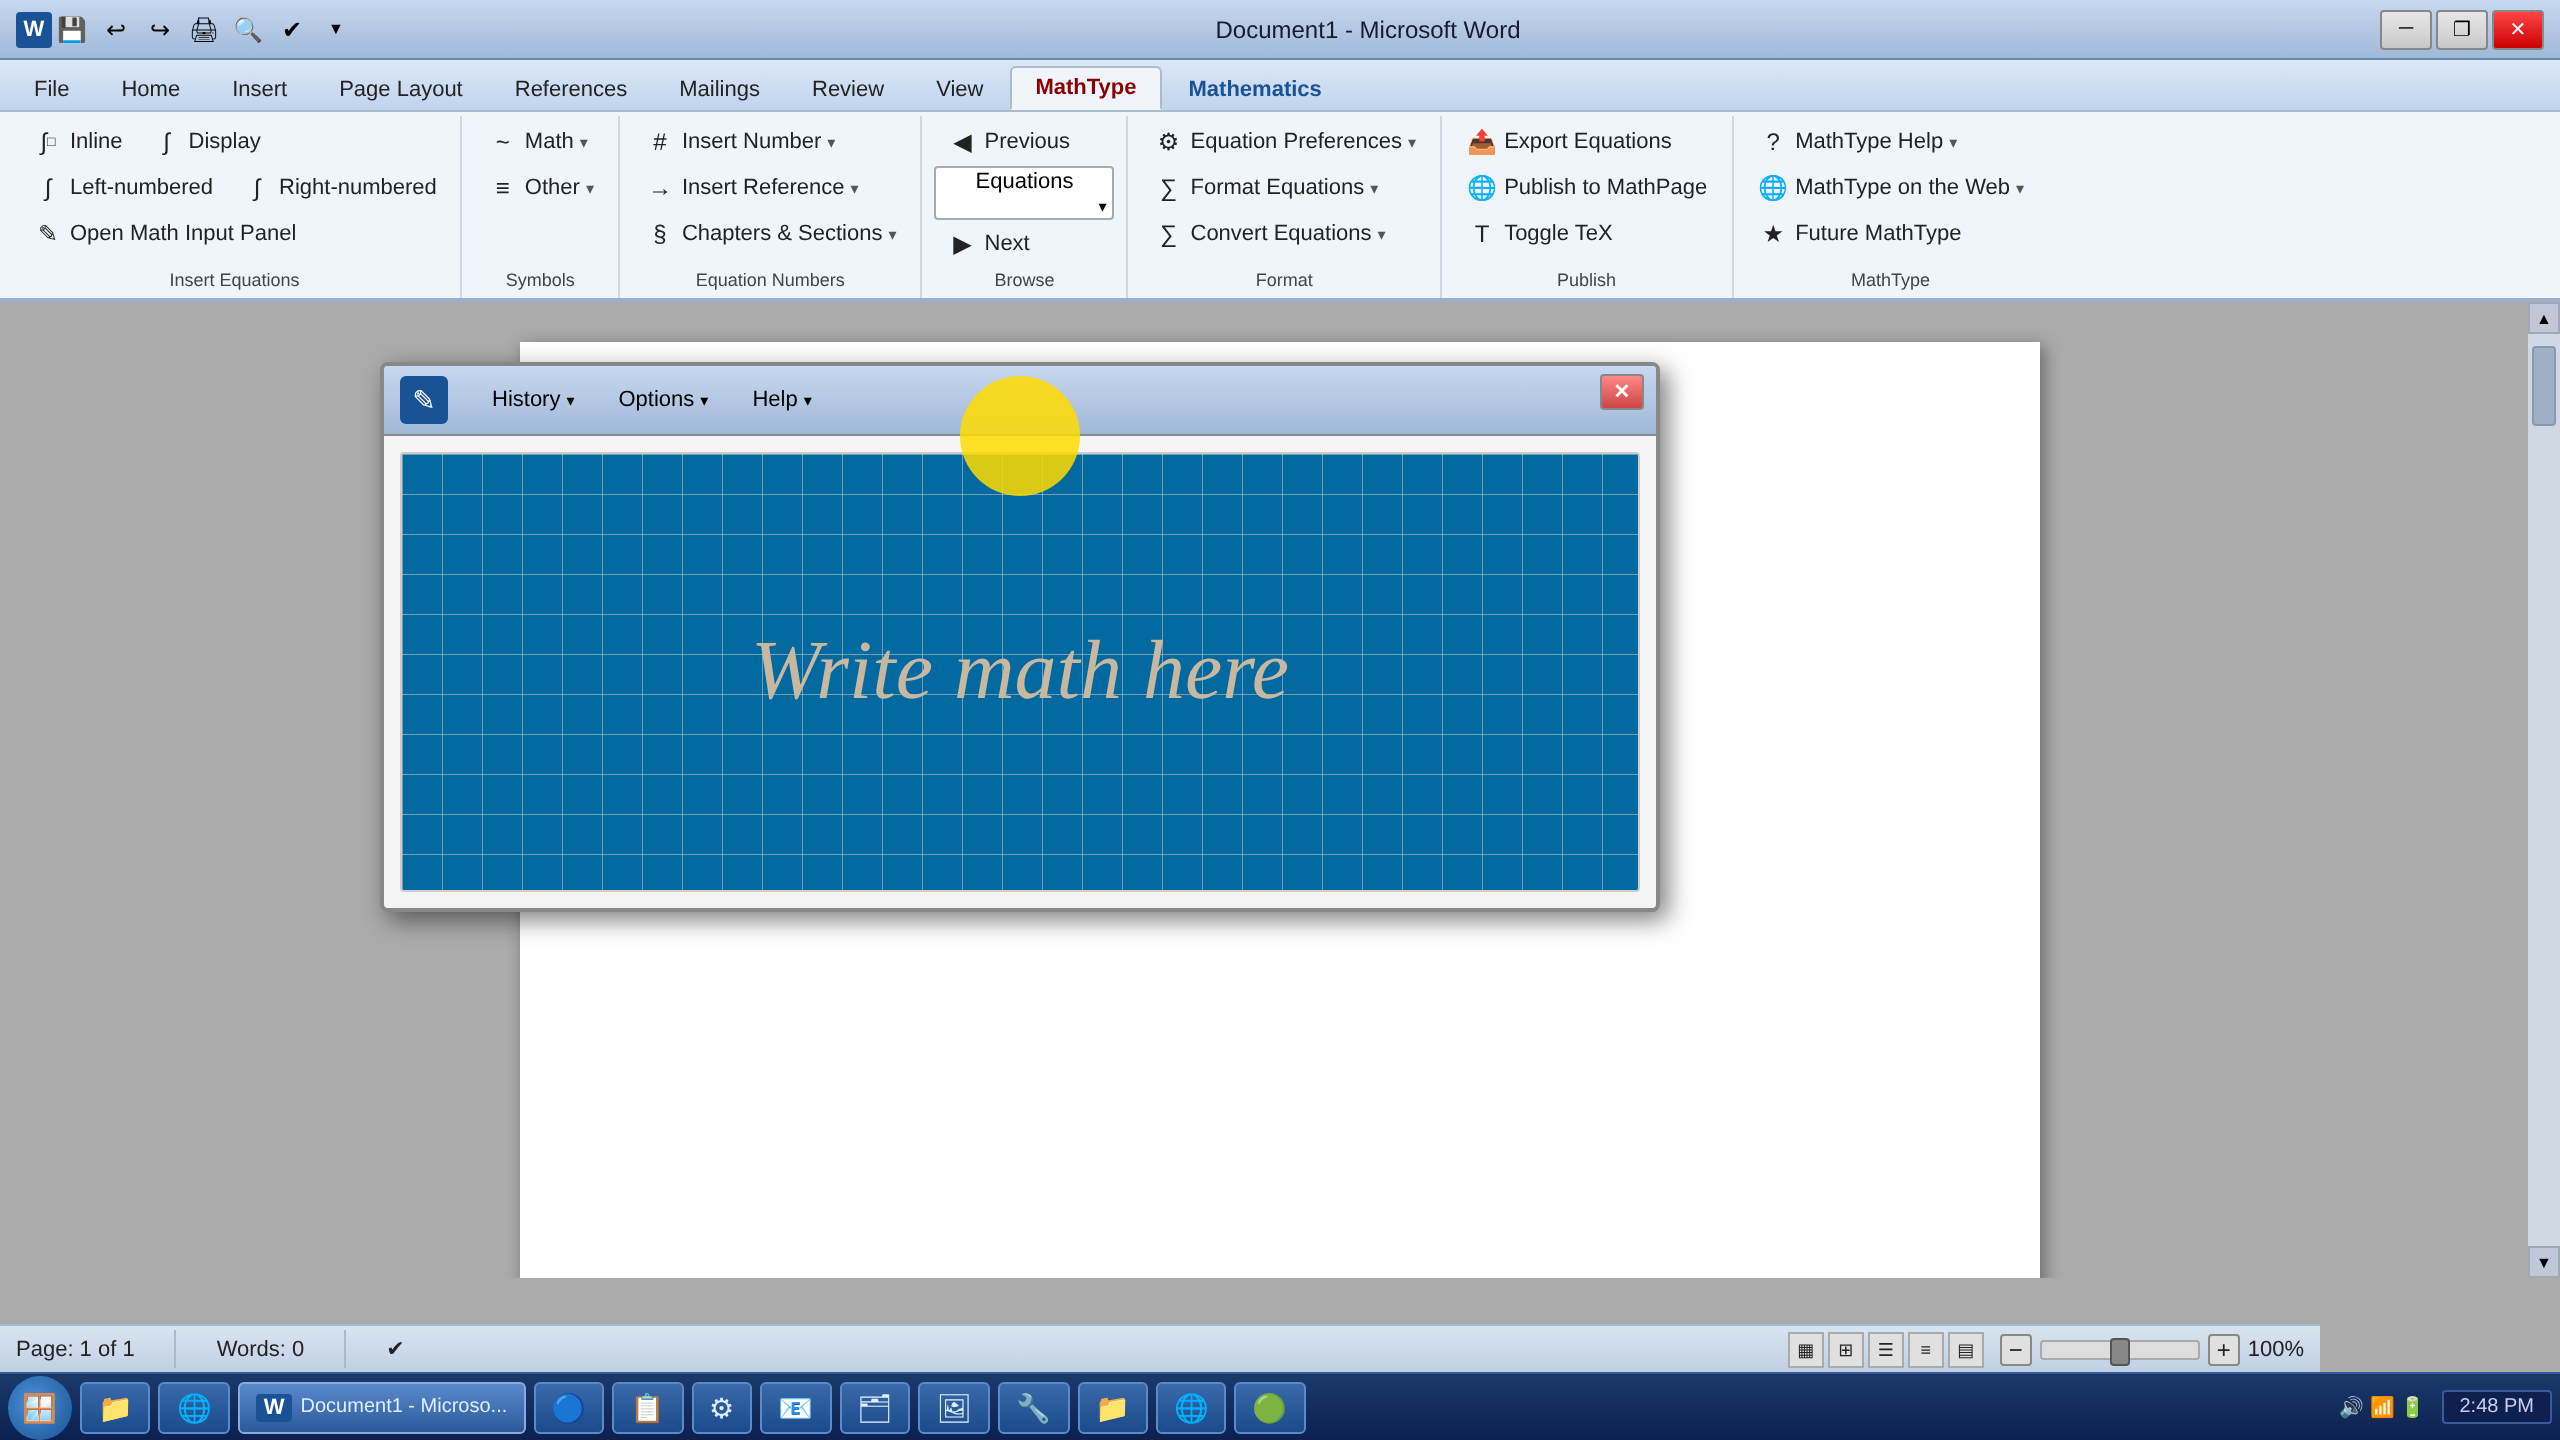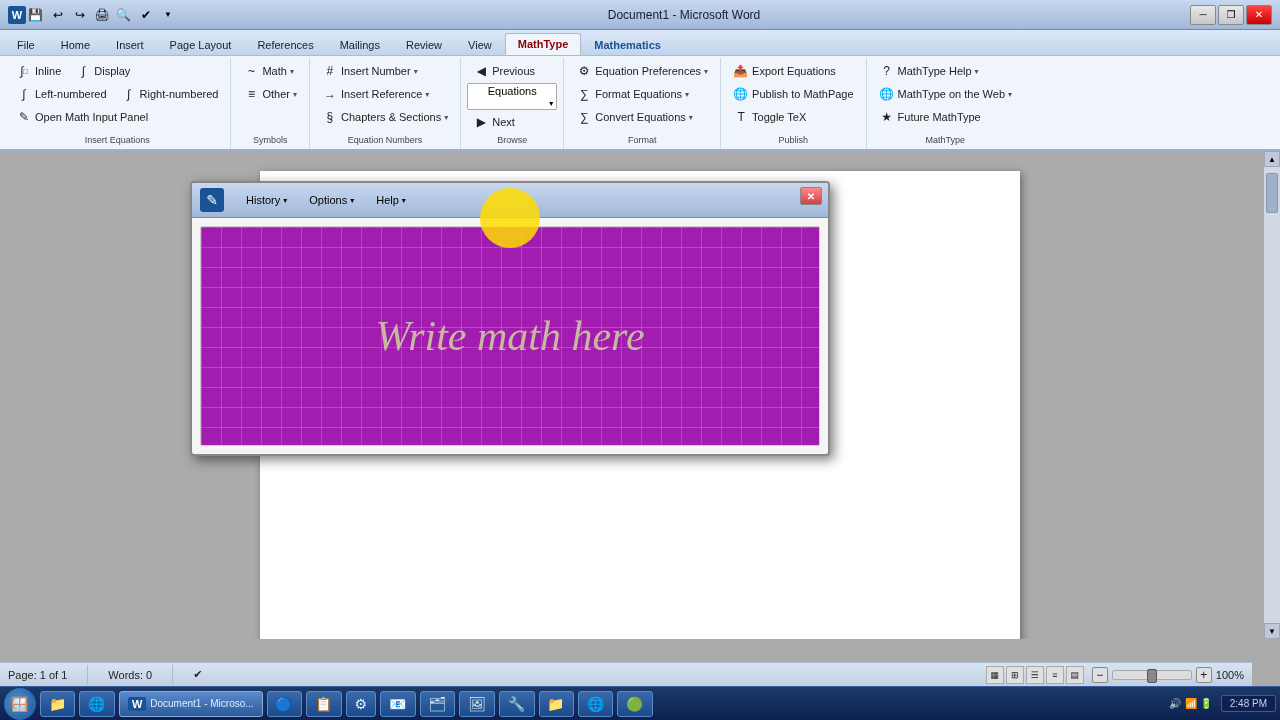--- a/index.html
+++ b/index.html
@@ -251,21 +251,21 @@
       padding: 3px 10px;
       cursor: pointer;
       border-radius: 2px;
       font-size: 11px;
       display: flex;
       align-items: center;
       gap: 3px;
     }
     .panel-menu-item .arr { font-size: 8px; }
     #math-writing-area {
-      background: #a21caf;
+      background: #0369a1;
       margin: 8px;
       border: 1px solid #ccc;
       height: 220px;
       position: relative;
       border-radius: 2px;
       overflow: hidden;
     }
     .grid-lines {
       position: absolute;
       top: 0; left: 0; right: 0; bottom: 0;
@@ -729,21 +729,21 @@
           </pattern>
         </defs>
         <rect width="100%" height="100%" fill="url(#grid)"></rect>
       </svg>
       <div class="placeholder-text">Write math here</div>
     </div>
   </div>
 
 </div>
 
-<div id="statusbar" style="position:absolute; bottom:34px; width:1252px;">
+<div id="statusbar" style="position:absolute; bottom:34px; width:1160px;">
   <span>Page: 1 of 1</span>
   <div class="divider-v"></div>
   <span>Words: 0</span>
   <div class="divider-v"></div>
   <span>✔</span>
   <div class="right">
     <div style="display:flex; gap:2px;">
       <div style="width:18px;height:18px;border:1px solid #aaa;background:#e0e0e0;cursor:pointer;display:flex;align-items:center;justify-content:center;font-size:9px;">▦</div>
       <div style="width:18px;height:18px;border:1px solid #aaa;background:#e0e0e0;cursor:pointer;display:flex;align-items:center;justify-content:center;font-size:9px;">⊞</div>
       <div style="width:18px;height:18px;border:1px solid #aaa;background:#e0e0e0;cursor:pointer;display:flex;align-items:center;justify-content:center;font-size:9px;">☰</div>

